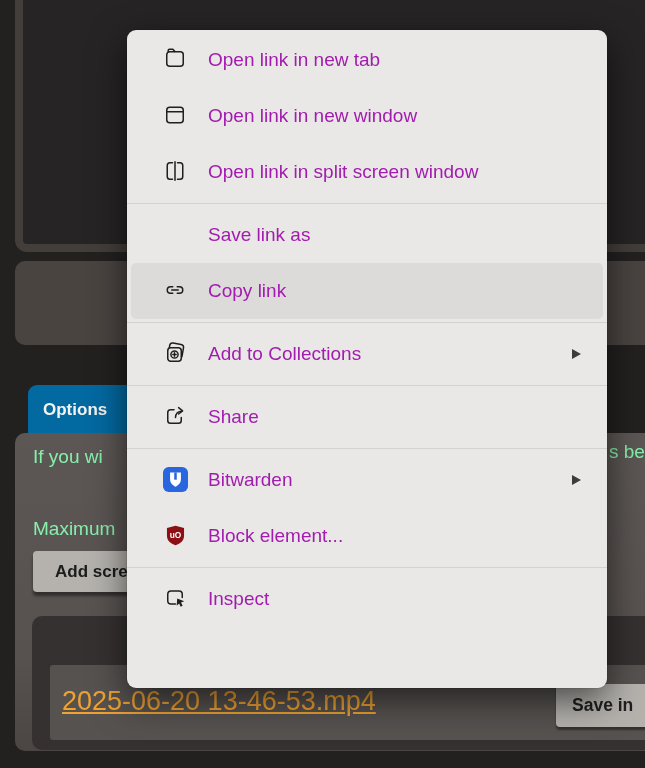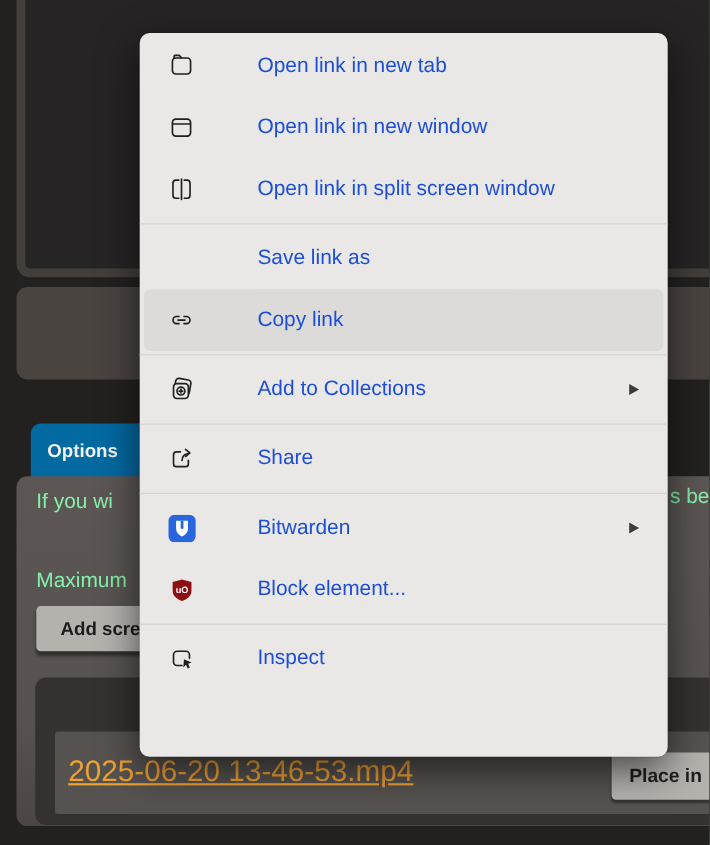--- a/index.html
+++ b/index.html
@@ -57,26 +57,26 @@
     box-shadow:0 3px 2px rgba(0,0,0,.4); white-space:nowrap; overflow:hidden;
   }
   
   .context-menu {
     position:absolute; left:127px; top:30px; width:480px; height:658px;
     background:#e9e8e6; border-radius:9px; box-sizing:border-box; padding:2px 0;
     box-shadow:0 12px 36px rgba(0,0,0,.6), 0 0 0 1px rgba(0,0,0,.07);
   }
   .menu-row {
     display:flex; align-items:center; height:56px; margin:0 4px; border-radius:5px;
-    color:#1d4ed8; font-size:19px; cursor:default;gap:36px;
+    color:#a21caf; font-size:19px; cursor:default;
   }
   .menu-row.highlight { background:#dddbd9; }
   .icon-slot {
-    width:26px; height:26px; flex:0 0 26px; margin-left:21px; margin-right:20px;
-    display:flex; align-items:center; justify-content:center;
+    width:26px; height:26px; flex:0 0 26px; margin-left:31px; margin-right:20px;
+    display:flex; justify-content:center;
   }
   .menu-label { flex:1; white-space:nowrap; }
   .submenu-arrow {
     width:0; height:0; border-left:9px solid #3c3c3c;
     border-top:5.5px solid transparent; border-bottom:5.5px solid transparent;
     margin-right:22px;
   }
   .menu-sep { height:1px; background:#d4d2d0; margin:3px 0; }
   svg.glyph { display:block; }
 </style>
@@ -99,21 +99,21 @@
 
   <div class="add-files-btn">
     <span>Add screen</span>
   </div>
 
   <div class="files-box"></div>
   <div class="files-inner"></div>
   <a class="file-link">2025-06-20 13-46-53.mp4</a>
 
   <div class="place-in-btn">
-    <span>Place in</span>
+    <span>Save in</span>
   </div>
 
   <div class="context-menu">
 
     <div class="menu-row">
       <span class="icon-slot">
         <svg class="glyph" width="24" height="24" viewBox="0 0 24 24" fill="none" stroke="#1f1f1f" stroke-width="1.5" stroke-linecap="round" stroke-linejoin="round">
           <rect x="3.75" y="4.75" width="16.5" height="14.5" rx="3"></rect>
           <path d="M5.2 4.6 V3.6 a1.3 1.3 0 0 1 1.3-1.3 h3.4 l2 2.2"></path>
         </svg>

